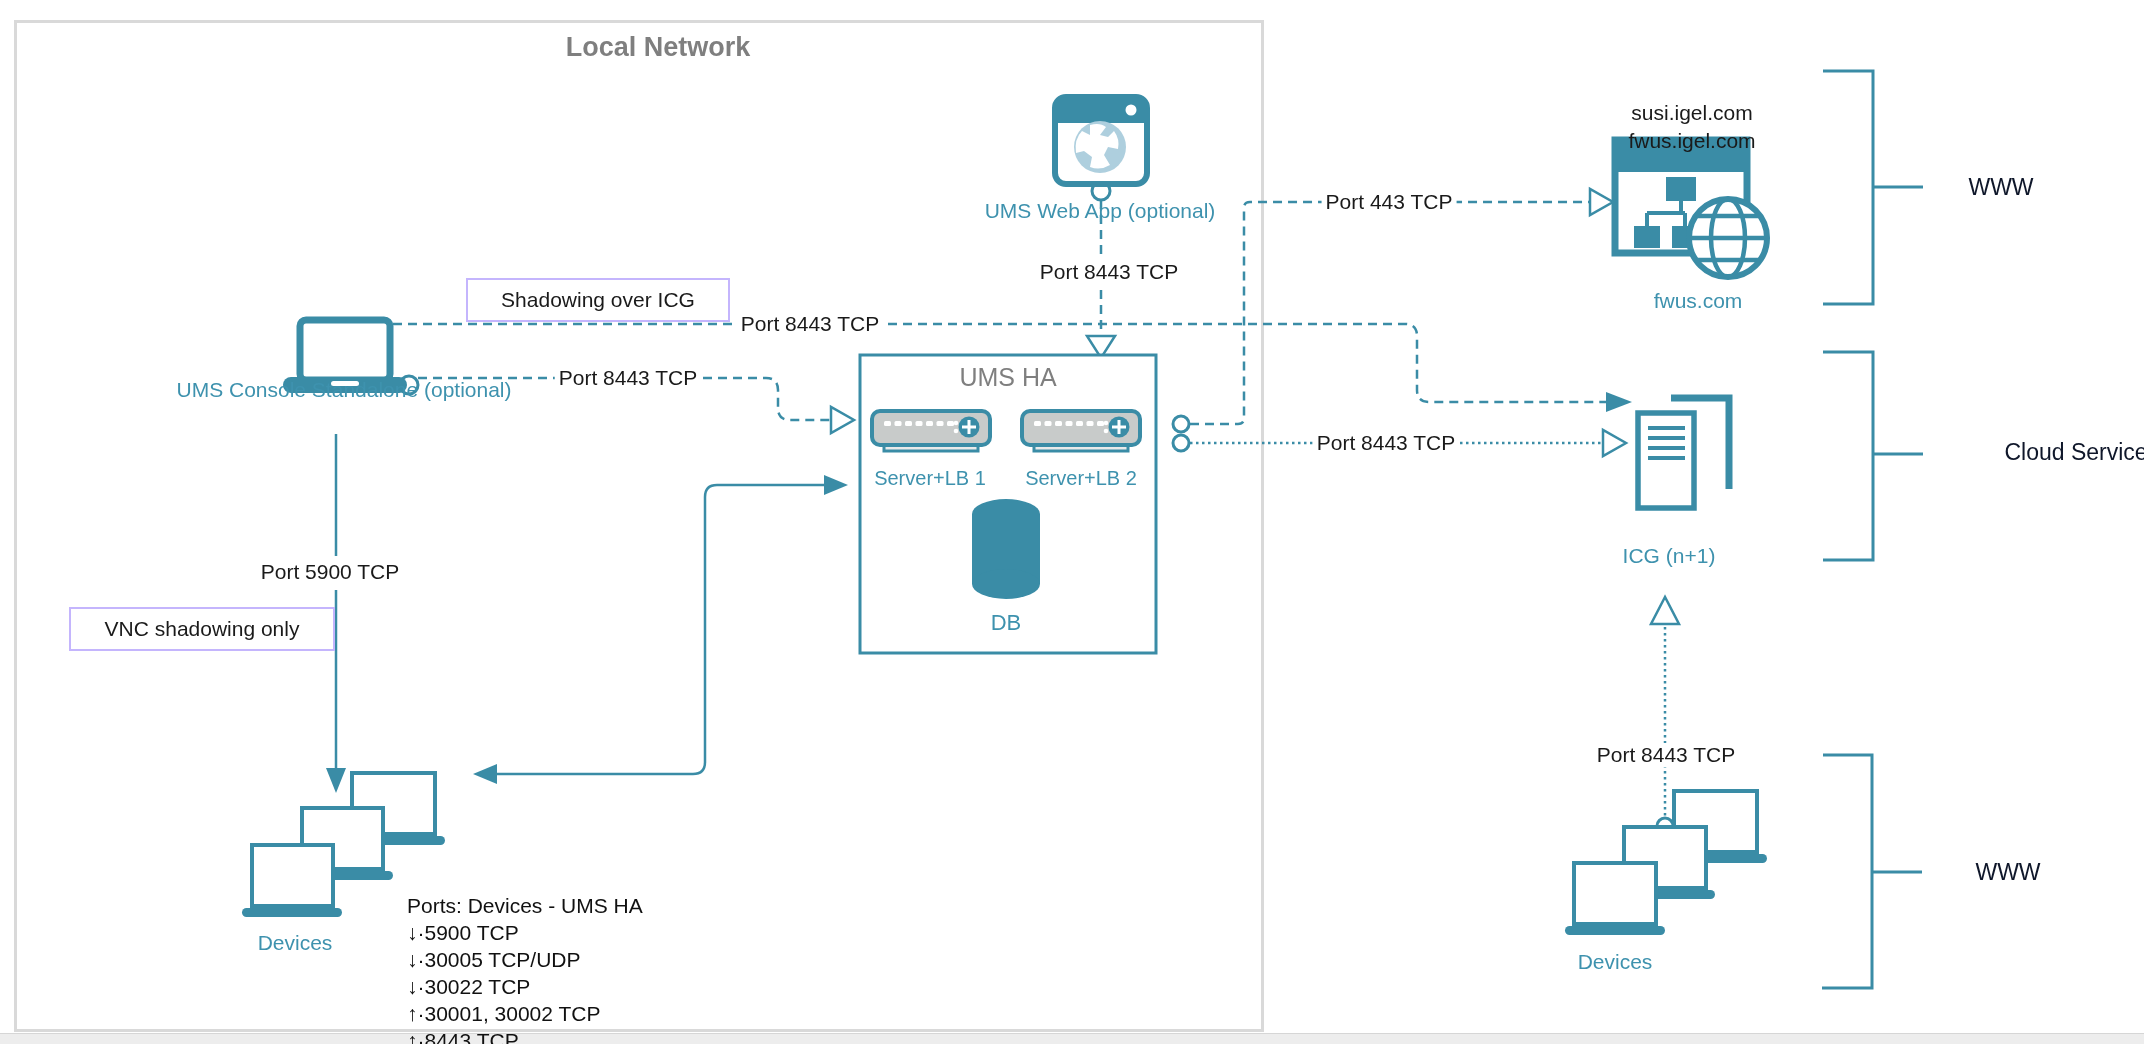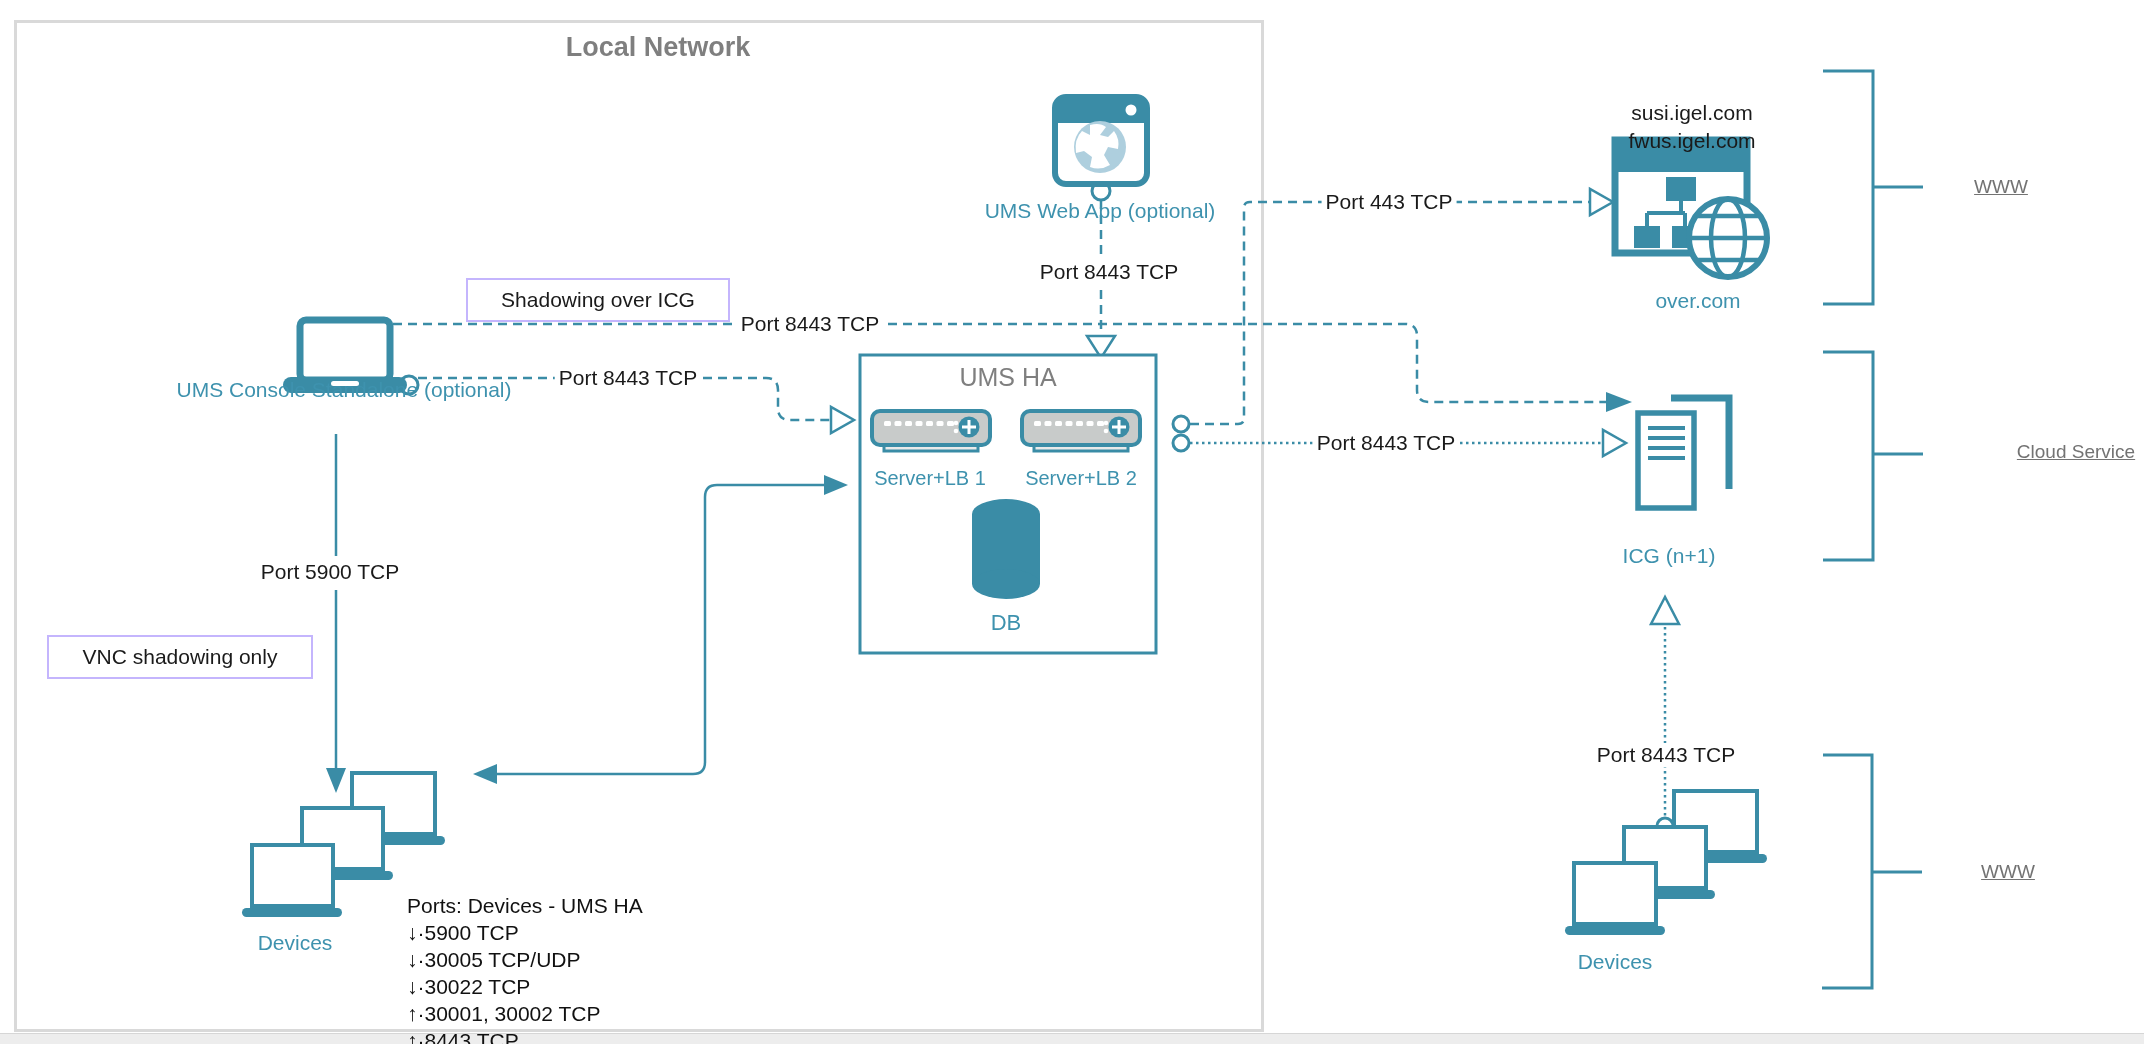--- a/index.html
+++ b/index.html
@@ -3,21 +3,21 @@
 <meta charset="utf-8">
 <style>
   html,body{margin:0;padding:0;background:#fff;}
   #canvas{position:relative;width:2144px;height:1044px;background:#ffffff;overflow:hidden;
           font-family:"Liberation Sans", sans-serif;}
   svg{position:absolute;left:0;top:0;}
   .lbl{position:absolute;transform:translate(-50%,-50%);white-space:nowrap;
        font-size:21px;color:#1a1a1a;}
   .teal{color:#3e92ae;}
   .port{background:#ffffff;padding:0 4px;}
-  .big{font-size:19px;color:#737373;text-decoration:underline;}
+  .big{font-size:23px;color:#0f172a;}
   .gray-title{color:#7f7f7f;font-size:27px;font-weight:bold;}
   .umsha-title{color:#7f7f7f;font-size:25px;}
   .annot-box{position:absolute;background:#fff;border:2px solid #c4b5fd;
              display:flex;align-items:center;justify-content:center;
              font-size:21px;color:#1a1a1a;}
   #local-net{position:absolute;left:14px;top:20px;width:1250px;height:1012px;
              border:3px solid #d9d9d9;box-sizing:border-box;}
   #bottom-strip{position:absolute;left:0;top:1033px;width:2144px;height:11px;
                 background:#ededed;border-top:1px solid #d6d6d6;}
   #ports-list{position:absolute;left:407px;top:862px;font-size:21px;line-height:27px;color:#111;margin-top:30px;}
@@ -178,30 +178,30 @@
       <path d="M1823,352 H1873 V560 H1823 M1873,454 H1923"></path>
       <path d="M1823,755 H1872 V988 H1822 M1872,872 H1922"></path>
     </g>
   </svg>
 
   <div class="lbl gray-title" style="left:658px;top:47px;">Local Network</div>
 
   <div class="annot-box" style="left:466px;top:278px;width:260px;height:40px;">
     <span>Shadowing over ICG</span>
   </div>
-  <div class="annot-box" style="left:47px;top:607px;width:262px;height:40px;margin-top:28px;">
+  <div class="annot-box" style="left:69px;top:607px;width:262px;height:40px;">
     <span>VNC shadowing only</span>
   </div>
 
   <div class="lbl teal" style="left:344px;top:390px;font-size:21px;">UMS Console Standalone (optional)</div>
   <div class="lbl teal" style="left:1100px;top:211px;font-size:21px;">UMS Web App (optional)</div>
 
   <div class="lbl" style="left:1692px;top:113px;text-align:center;">susi.igel.com</div>
   <div class="lbl" style="left:1692px;top:141px;">fwus.igel.com</div>
-  <div class="lbl teal" style="left:1698px;top:301px;">over.com</div>
+  <div class="lbl teal" style="left:1698px;top:301px;">fwus.com</div>
 
   <div class="lbl umsha-title" style="left:1008px;top:377px;">UMS HA</div>
   <div class="lbl teal" style="left:930px;top:478px;font-size:20px;">Server+LB 1</div>
   <div class="lbl teal" style="left:1081px;top:478px;font-size:20px;">Server+LB 2</div>
   <div class="lbl teal" style="left:1006px;top:623px;font-size:22px;">DB</div>
 
   <div class="lbl teal" style="left:1669px;top:556px;">ICG (n+1)</div>
 
   <div class="lbl teal" style="left:295px;top:943px;">Devices</div>
   <div class="lbl teal" style="left:1615px;top:962px;">Devices</div>

